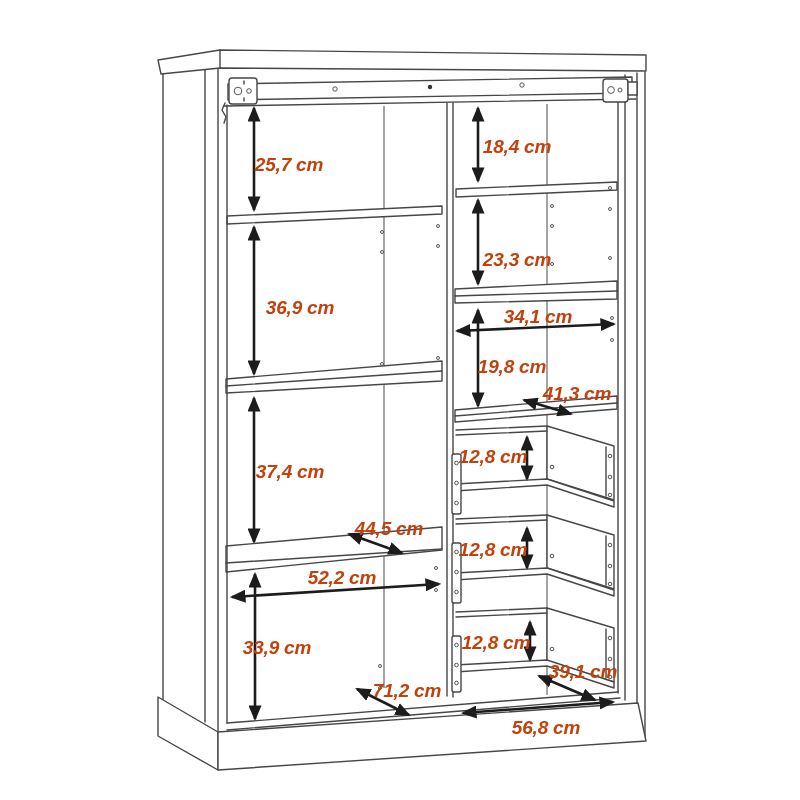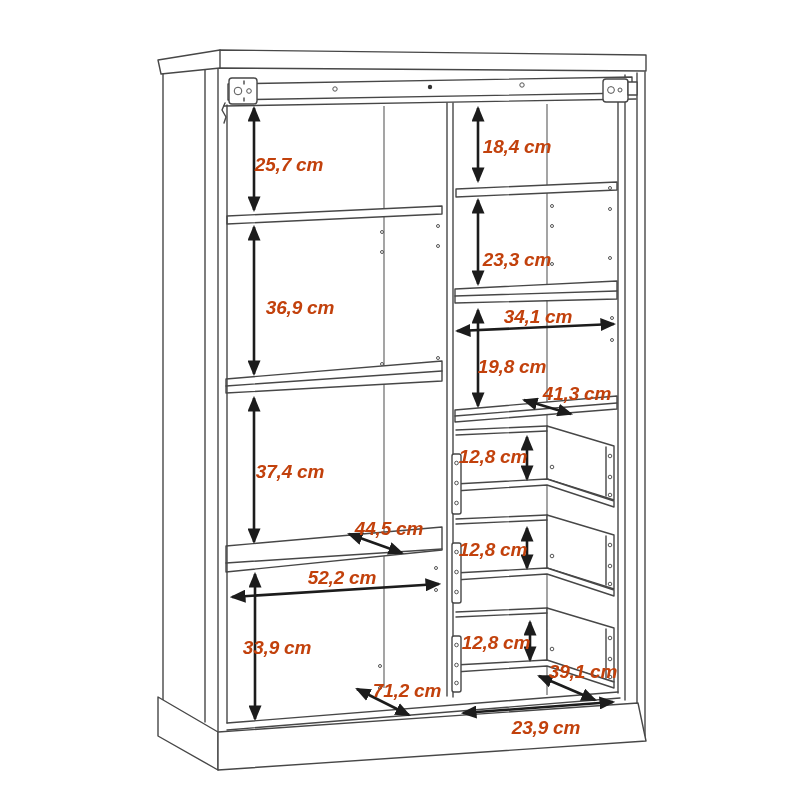--- a/index.html
+++ b/index.html
@@ -212,15 +212,15 @@
 
 <div class="dim" style="left:517px;top:146px">18,4 cm</div>
 <div class="dim" style="left:517px;top:259px">23,3 cm</div>
 <div class="dim" style="left:538px;top:316px">34,1 cm</div>
 <div class="dim" style="left:512px;top:366px">19,8 cm</div>
 <div class="dim" style="left:577px;top:393px">41,3 cm</div>
 <div class="dim" style="left:493px;top:456px">12,8 cm</div>
 <div class="dim" style="left:493px;top:549px">12,8 cm</div>
 <div class="dim" style="left:496px;top:642px">12,8 cm</div>
 <div class="dim" style="left:583px;top:671px">39,1 cm</div>
-<div class="dim" style="left:546px;top:727px">23,9 cm</div>
+<div class="dim" style="left:546px;top:727px">56,8 cm</div>
 
 </div>
 
 </body></html>

